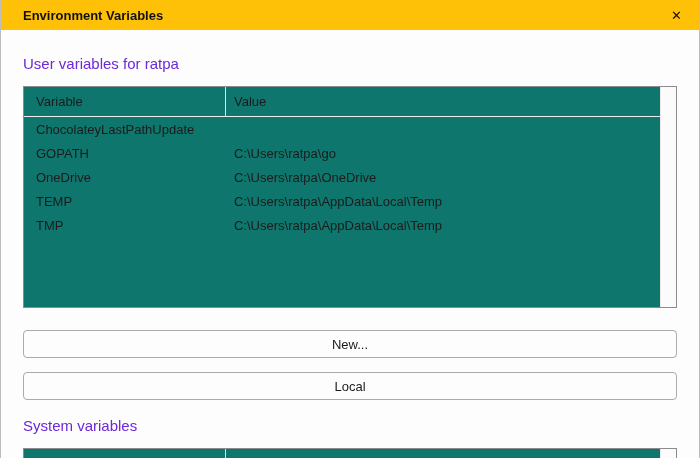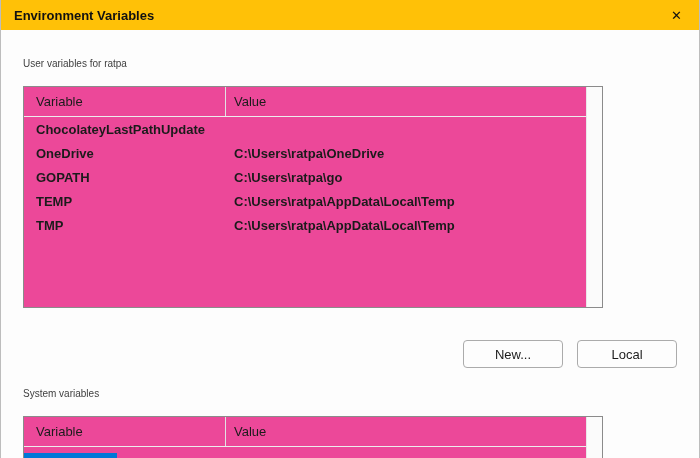--- a/index.html
+++ b/index.html
@@ -17,39 +17,39 @@
     border-right: 1px solid #bdbdbd;
     background: #fdfdfd;
   }
   
   .titlebar {
     height: 30px;
     background: var(--titlebar, #FFC107);
     display: flex;
     align-items: center;
     justify-content: space-between;
-    padding-left: 13px;
+    padding-left: 22px;
   }
   .title { font-size: 13px; font-weight: 600; color: #111; }
   .close-btn {
     width: 45px; height: 30px;
     border: none; background: transparent;
     display: flex; align-items: center; justify-content: center;
     font-size: 13px; color: #111; cursor: pointer;
     font-family: inherit;
   }
   
   .content { padding: 26px 24px 0 22px; }
-  .section-label { font-size: 10px; color: #404040; line-height: 16px; }
+  .section-label { font-size: 15px; color: #6d28d9; line-height: 16px; }
   
   .listview {
     position: relative;
-    width: 580px;
+    width: 654px;
     border: 1px solid #8b8b8b;
-    background: #ec4899;
+    background: #0f766e;
     overflow: hidden;
   }
   .lv-user { margin-top: 14px; height: 222px; }
   .lv-system { margin-top: 14px; height: 80px; }
   .lv-header {
     display: flex;
     height: 30px;
     align-items: stretch;
     border-bottom: 1px solid #ededed;
     padding-right: 16px;
@@ -72,21 +72,20 @@
     display: flex;
     align-items: center;
     white-space: nowrap;
     overflow: hidden;
   }
   .lv-row {
     display: flex;
     height: 24px;
     align-items: stretch;
     margin-right: 16px;
-    font-weight: bold;
   }
   .lv-row.selected {
     background: var(--selection, #0078D7);
     color: #ffffff;
   }
   .scroll-track {
     position: absolute;
     top: 0; right: 0; bottom: 0;
     width: 16px;
     background: #fbfbfb;
@@ -94,24 +93,25 @@
   }
   .partial-row {
     margin-top: 6px;
     width: 93px;
     height: 22px;
     background: var(--selection, #0078D7);
   }
   
   .button-row {
     width: 654px;
-    margin-top: 32px;
+    margin-top: 22px;
     display: flex;
     justify-content: flex-end;
     gap: 14px;
+    flex-direction: column;
   }
   .win-btn {
     min-width: 100px;
     height: 28px;
     background: #fdfdfd;
     border: 1px solid #ababab;
     border-radius: 4px;
     font-family: inherit;
     font-size: 13px;
     color: #1b1b1b;
@@ -141,26 +141,26 @@
     <div class="listview lv-user">
       <div class="lv-header">
         <span class="col-var">Variable</span>
         <span class="col-val">Value</span>
       </div>
       <div class="lv-body">
         <div class="lv-row">
           <span class="col-var">ChocolateyLastPathUpdate</span>
         </div>
         <div class="lv-row">
+          <span class="col-var">GOPATH</span>
+          <span class="col-val">C:\Users\ratpa\go</span>
+        </div>
+        <div class="lv-row">
           <span class="col-var">OneDrive</span>
           <span class="col-val">C:\Users\ratpa\OneDrive</span>
-        </div>
-        <div class="lv-row">
-          <span class="col-var">GOPATH</span>
-          <span class="col-val">C:\Users\ratpa\go</span>
         </div>
         <div class="lv-row">
           <span class="col-var">TEMP</span>
           <span class="col-val">C:\Users\ratpa\AppData\Local\Temp</span>
         </div>
         <div class="lv-row">
           <span class="col-var">TMP</span>
           <span class="col-val">C:\Users\ratpa\AppData\Local\Temp</span>
         </div>
       </div>

